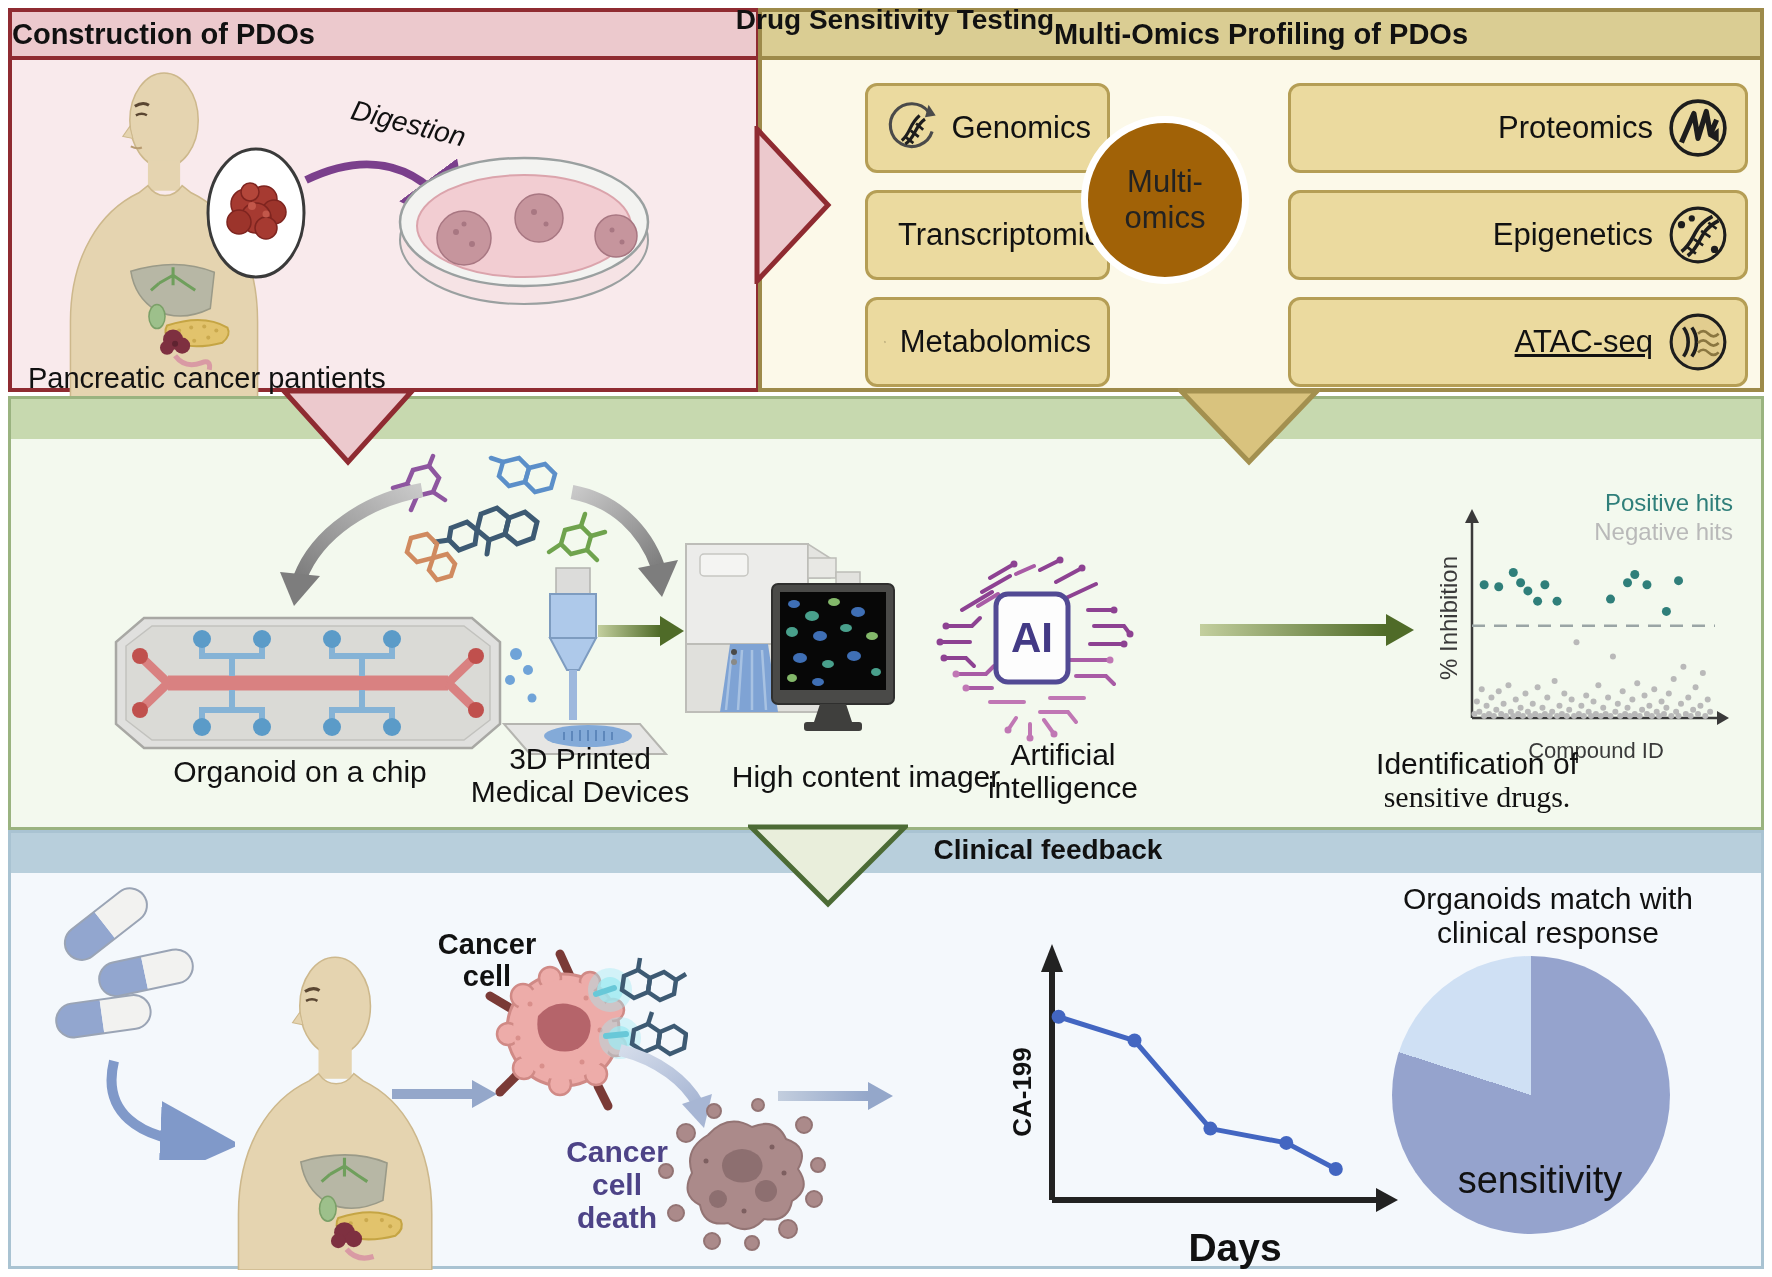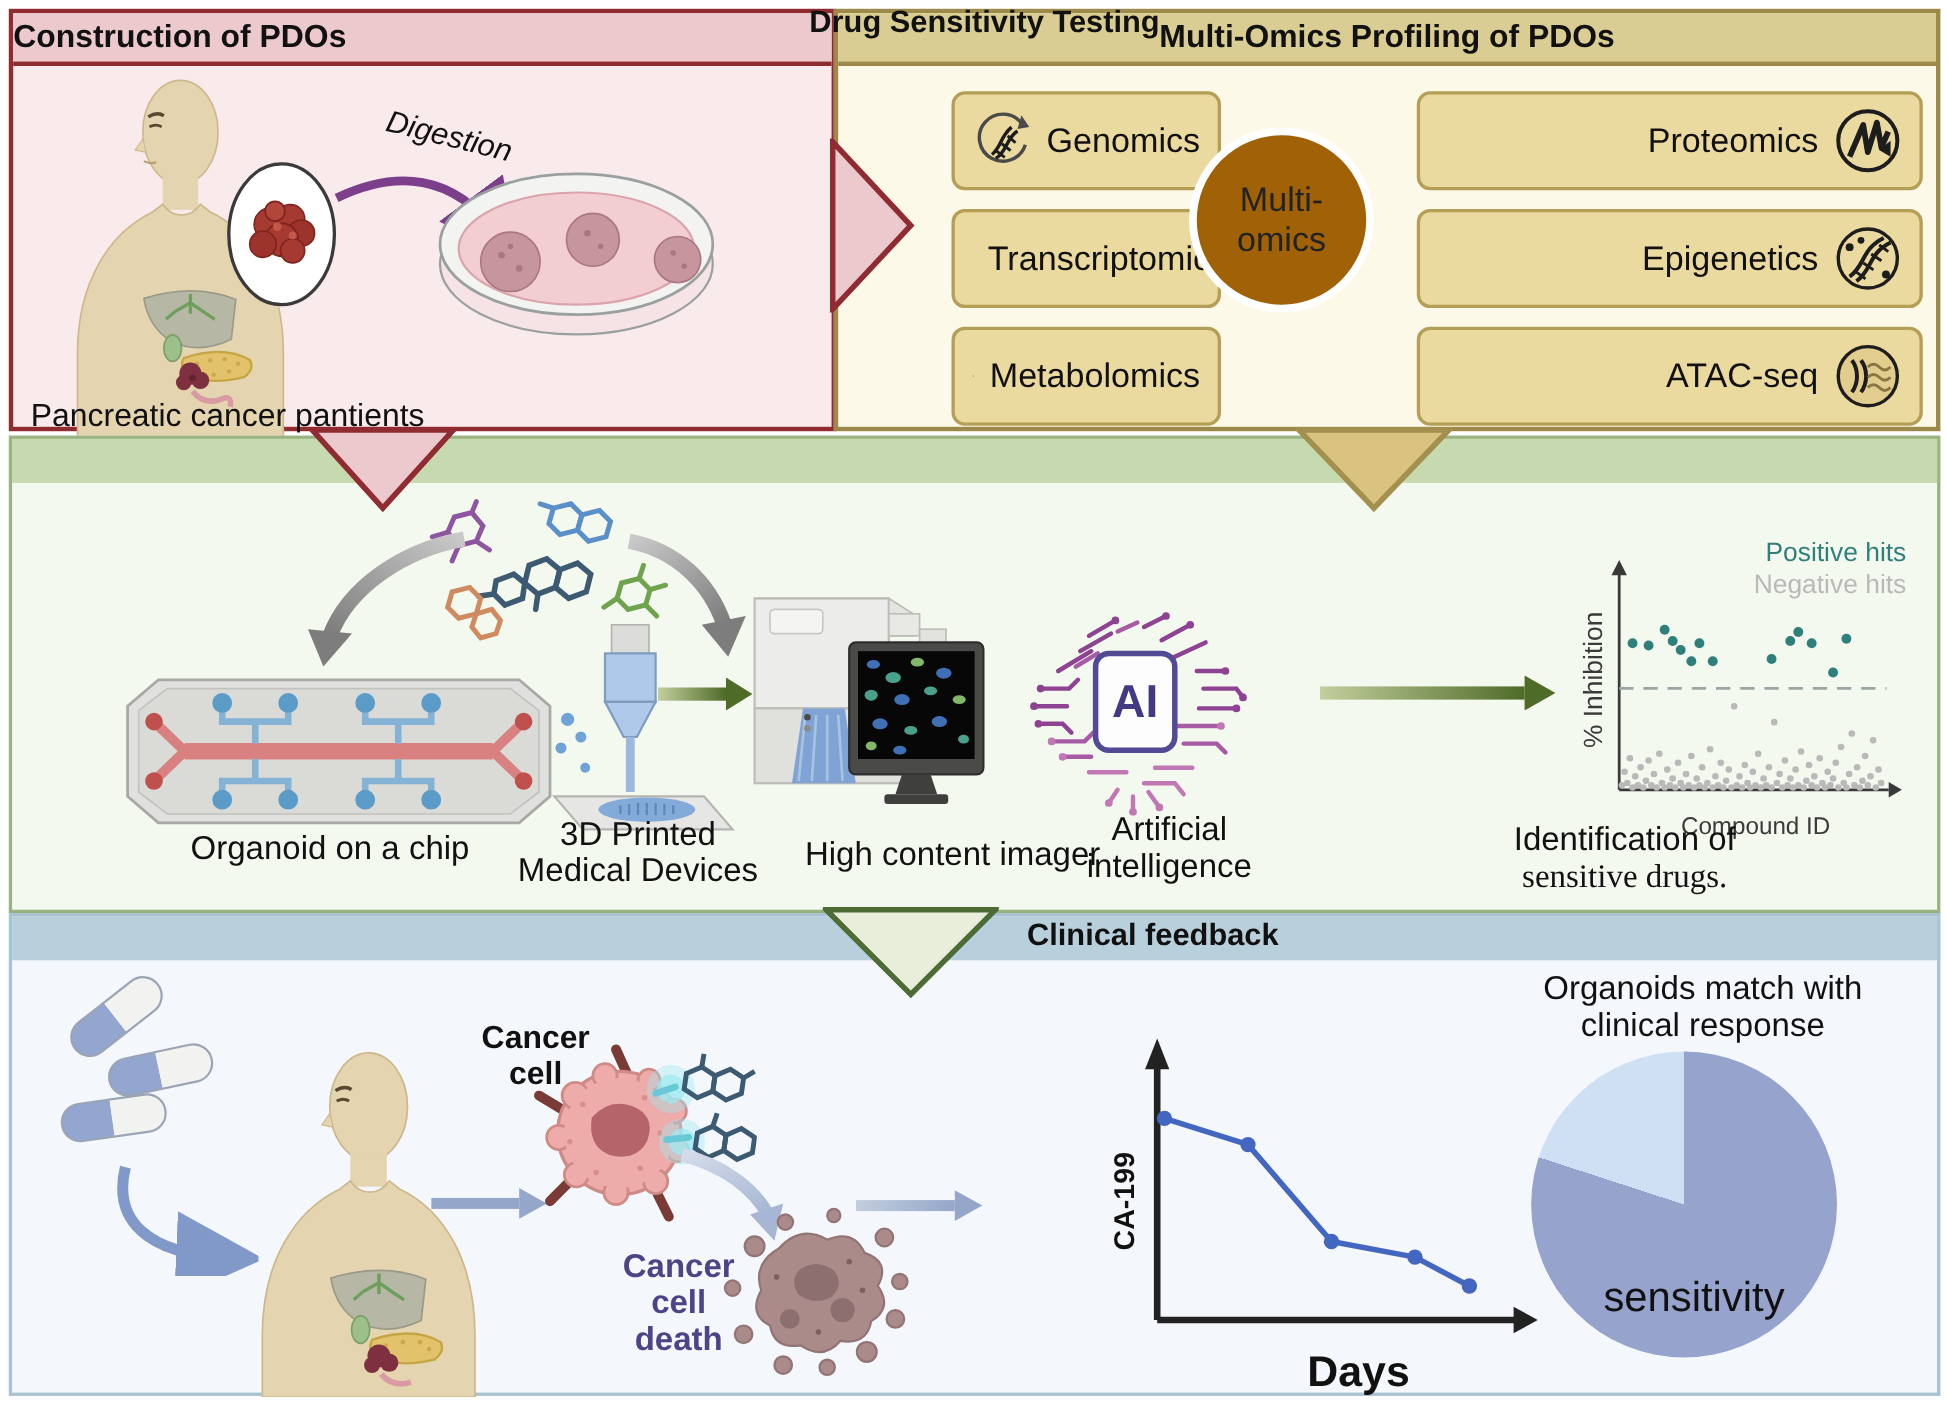--- a/index.html
+++ b/index.html
@@ -191,21 +191,21 @@
     <span class="omics-label">Epigenetics</span>
     <svg width="62" height="62" viewBox="0 0 60 60">
       <circle cx="30" cy="30" r="26" fill="none" stroke="#1d1d1d" stroke-width="3"></circle>
       <path d="M14,46 C28,36 24,22 44,12 M20,50 C34,40 30,26 50,16" stroke="#1d1d1d" stroke-width="3.5" fill="none"></path>
       <path d="M20,42 l8,6 M26,34 l9,6 M33,26 l9,6 M40,18 l8,6" stroke="#1d1d1d" stroke-width="2.5"></path>
       <circle cx="14" cy="20" r="3.5" fill="#1d1d1d"></circle>
         <circle cx="46" cy="44" r="3.5" fill="#1d1d1d"></circle>
         <circle cx="24" cy="14" r="3" fill="#1d1d1d"></circle>
     </svg>
   </div>
-  <div class="omics-box right abs" style="left:1288px;top:276px;">
+  <div class="omics-box right abs" style="left:1288px;top:276px;text-decoration:underline;">
     <span class="omics-label">ATAC-seq</span>
     <svg width="62" height="62" viewBox="0 0 60 60">
       <circle cx="30" cy="30" r="26" fill="#e2cd8f" stroke="#1d1d1d" stroke-width="3"></circle>
       <path d="M18,16 C24,24 24,36 18,44 M10,16 C16,24 16,36 10,44" transform="translate(6,0)" stroke="#1d1d1d" stroke-width="3.5" fill="none"></path>
       <path d="M30,22 q5,-5 10,0 t10,0 M30,31 q5,-5 10,0 t10,0 M30,40 q5,-5 10,0 t10,0" stroke="#8a7640" stroke-width="2.5" fill="none"></path>
     </svg>
   </div>
   <div id="multiomics-circle">
     <span>Multi-</span>
     <span>omics</span>

